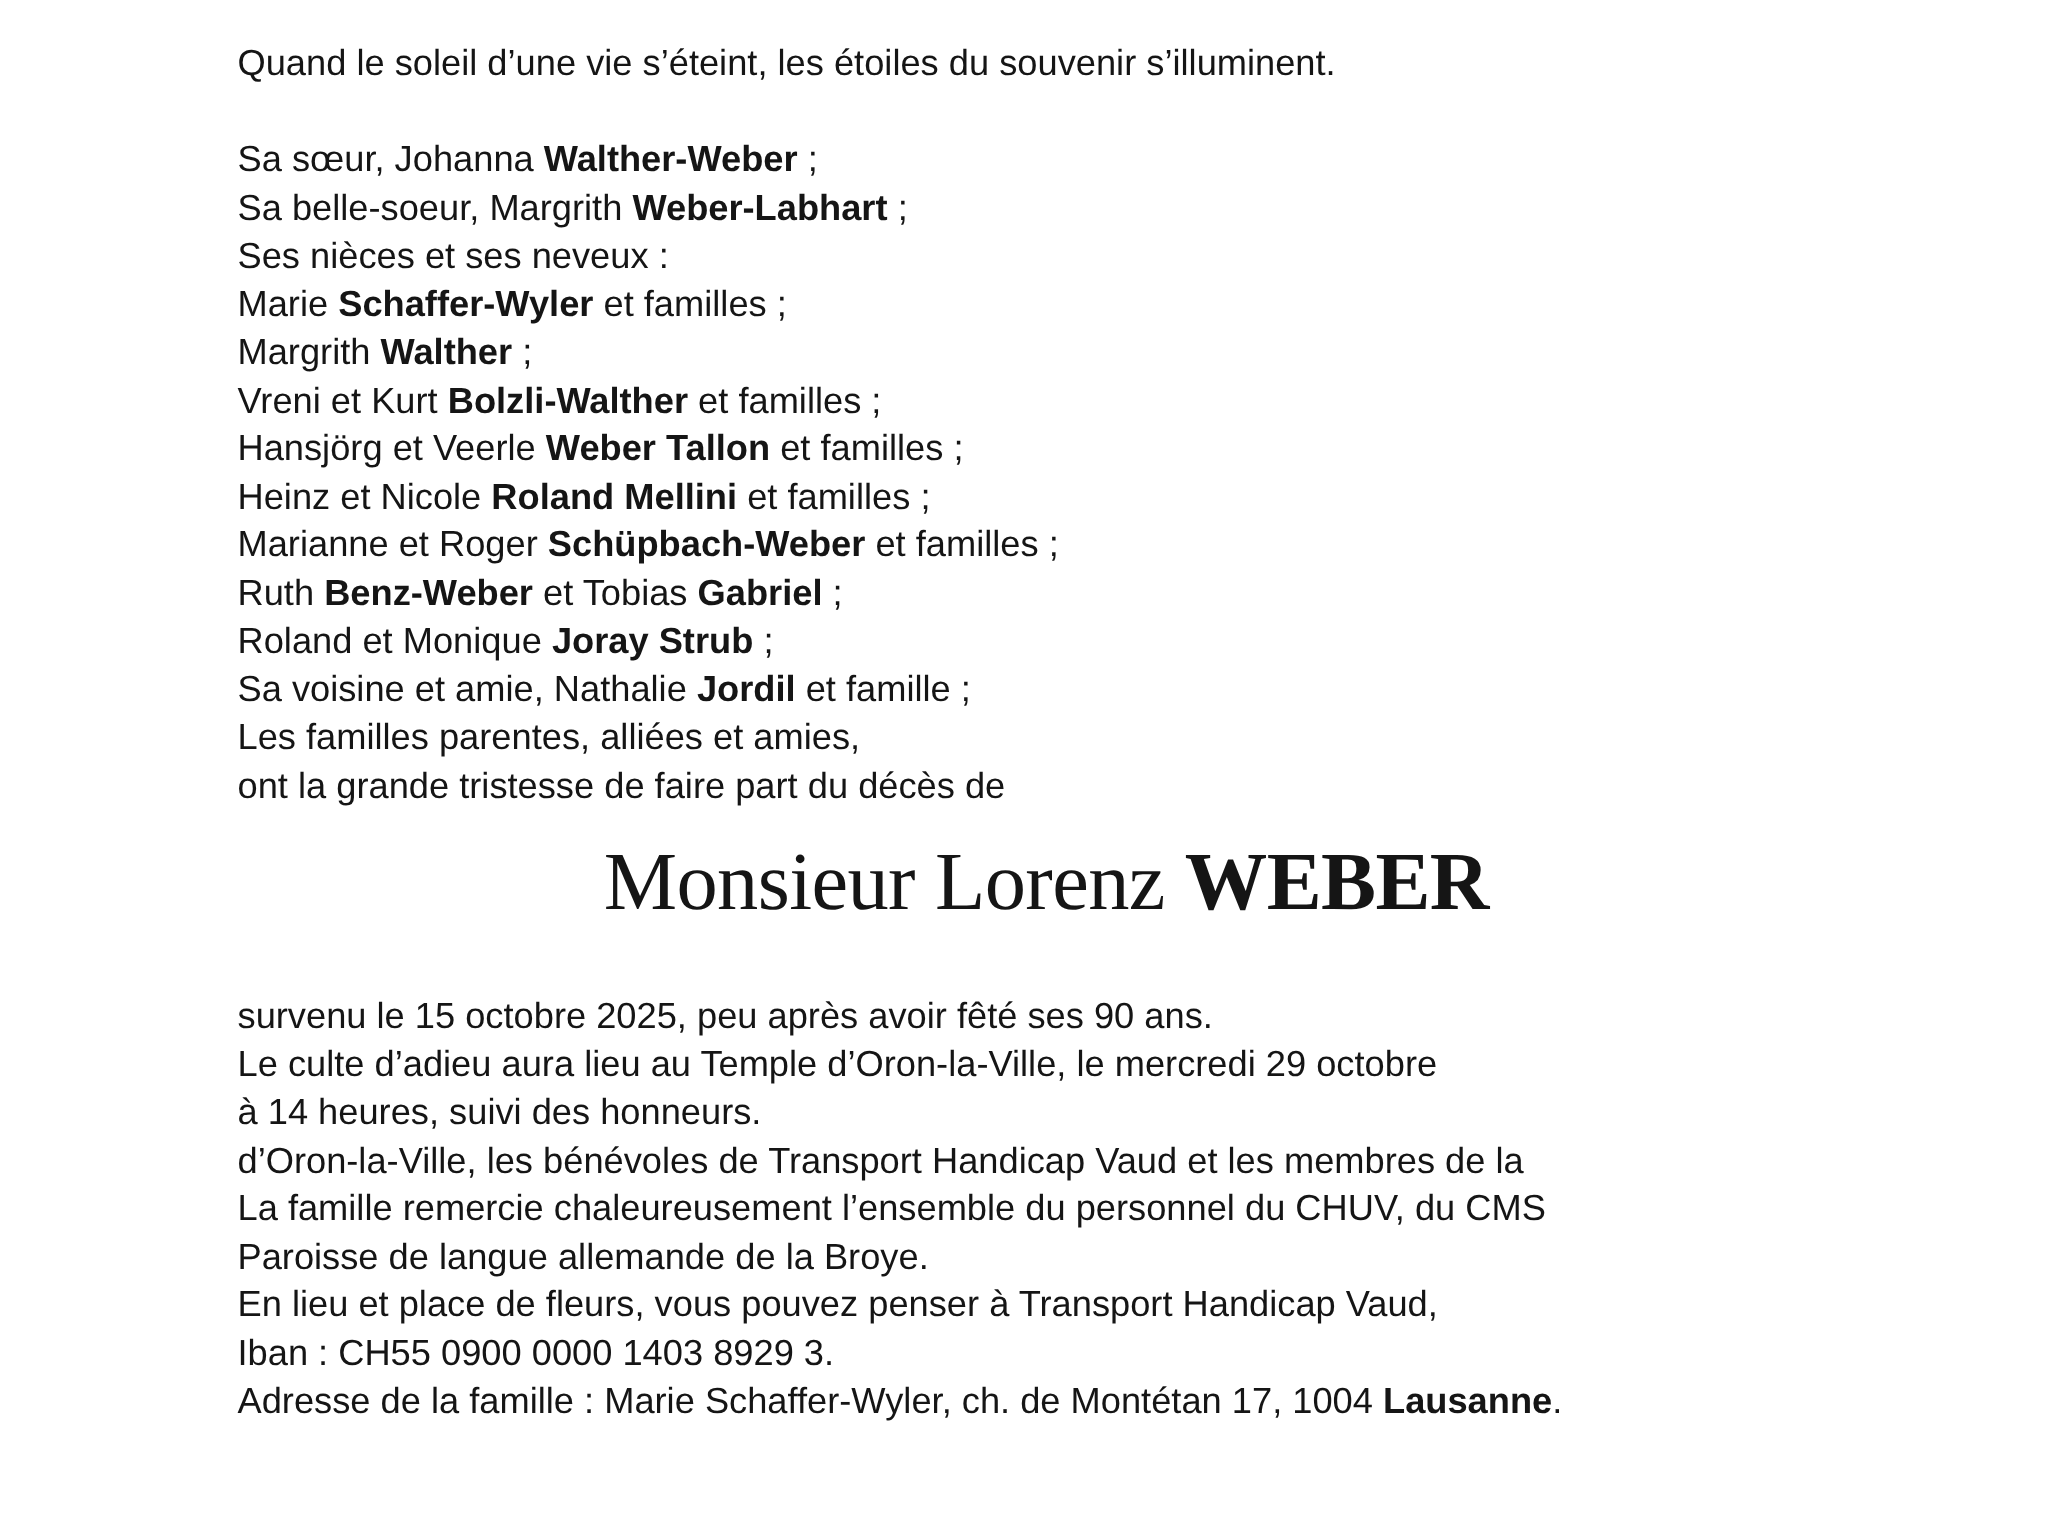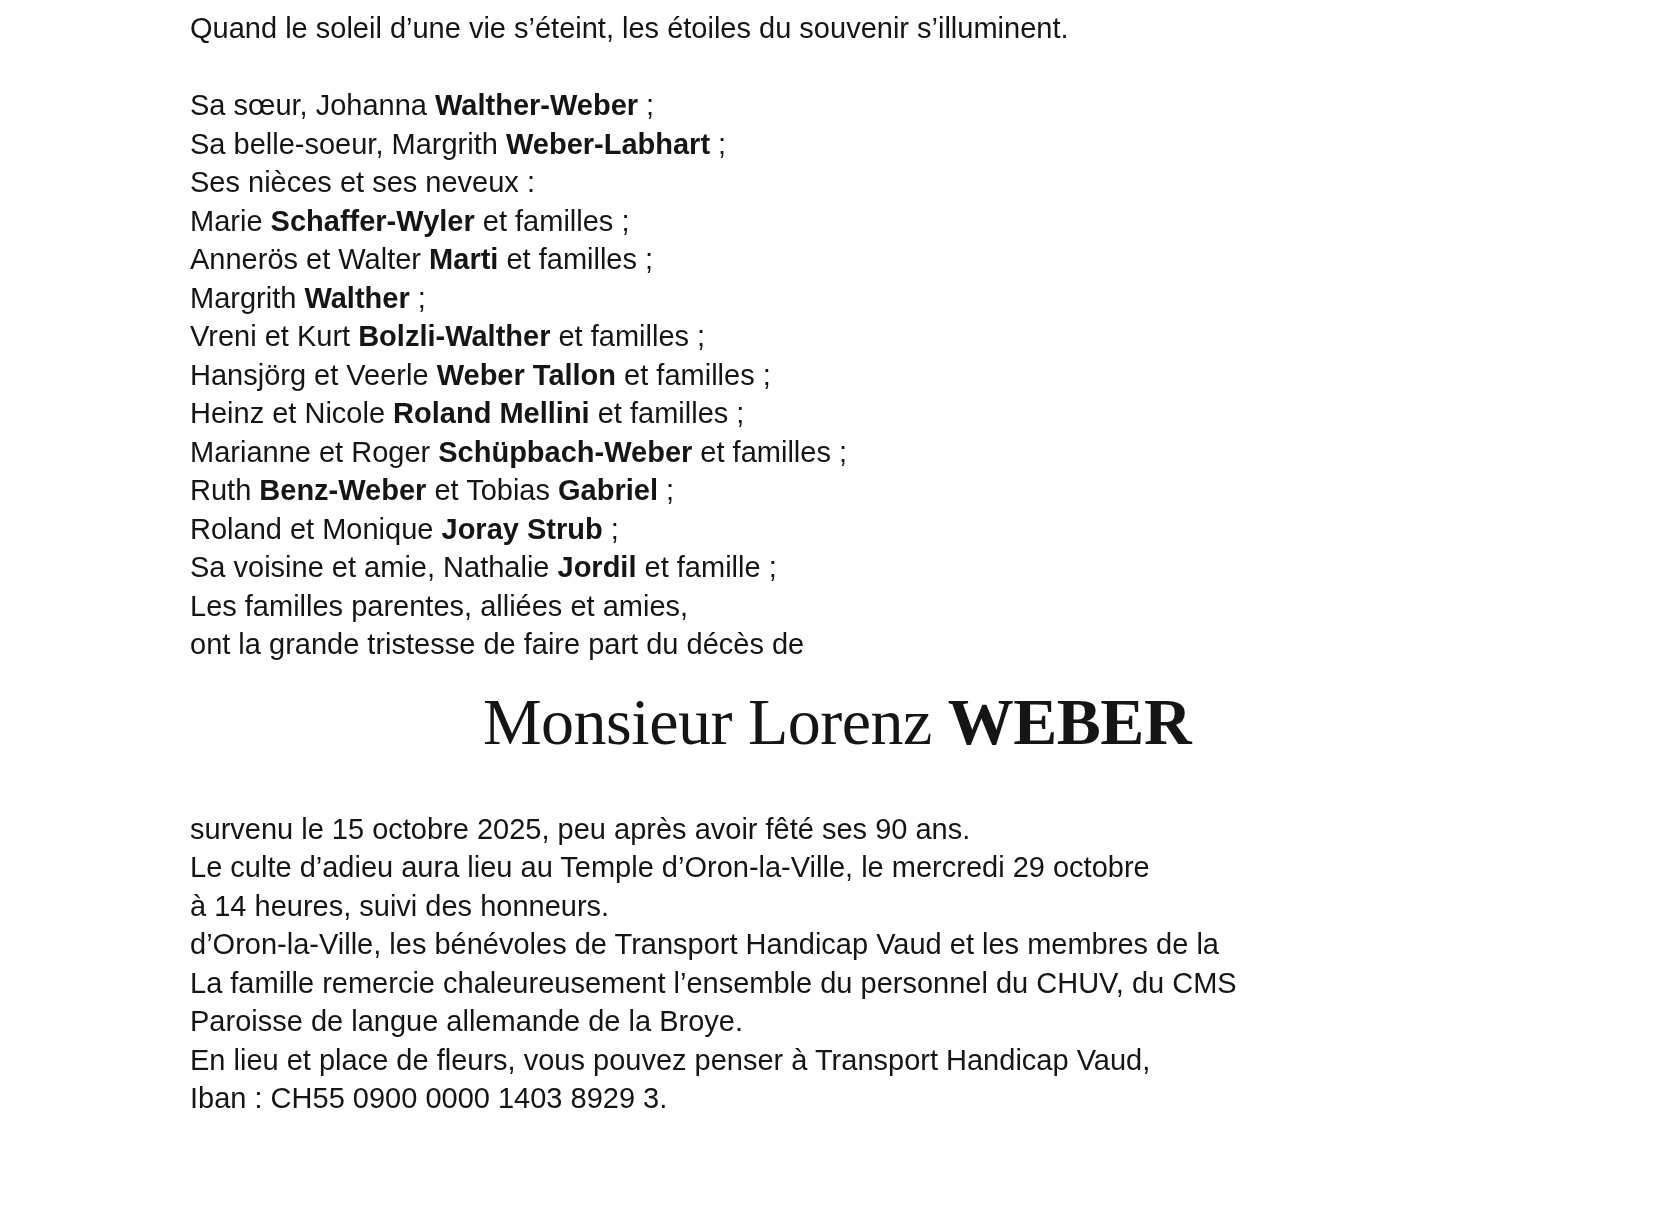--- a/index.html
+++ b/index.html
@@ -6,21 +6,21 @@
   .page {
     position: relative;
     width: 1654px;
     height: 1214px;
     box-sizing: border-box;
     background: #ffffff;
     color: #151515;
     font-family: "Liberation Sans", sans-serif;
     font-size: 29px;
     line-height: 38.5px;
-    padding: 9px 170px 0 190px;
+    padding: 32px 170px 0 190px;
     overflow: hidden;
   }
   .line { margin: 0; white-space: nowrap; }
   .b { font-weight: bold; text-align: right; }
   .blank-line { height: 38.5px; }
   .title {
     margin: 26px 0 0 0;
     height: 64px;
     line-height: 64px;
     text-align: center;
@@ -40,21 +40,20 @@
 
   <p class="line"><span>Quand le soleil d’une vie s’éteint, les étoiles du souvenir s’illuminent.</span></p>
 
   <div class="blank-line"></div>
 
   <section>
     <p class="line"><span>Sa sœur, Johanna </span><span class="b">Walther-Weber</span><span> ;</span></p>
     <p class="line"><span>Sa belle-soeur, Margrith </span><span class="b">Weber-Labhart</span><span> ;</span></p>
     <p class="line"><span>Ses nièces et ses neveux :</span></p>
     <p class="line"><span>Marie </span><span class="b">Schaffer-Wyler</span><span> et familles ;</span></p>
-    <p class="line"><span>Annerös et Walter </span><span class="b">Marti</span><span> et familles ;</span></p>
     <p class="line"><span>Margrith </span><span class="b">Walther</span><span> ;</span></p>
     <p class="line"><span>Vreni et Kurt </span><span class="b">Bolzli-Walther</span><span> et familles ;</span></p>
     <p class="line"><span>Hansjörg et Veerle </span><span class="b">Weber Tallon</span><span> et familles ;</span></p>
     <p class="line"><span>Heinz et Nicole </span><span class="b">Roland Mellini</span><span> et familles ;</span></p>
     <p class="line"><span>Marianne et Roger </span><span class="b">Schüpbach-Weber</span><span> et familles ;</span></p>
     <p class="line"><span>Ruth </span><span class="b">Benz-Weber</span><span> et Tobias </span><span class="b">Gabriel</span><span> ;</span></p>
     <p class="line"><span>Roland et Monique </span><span class="b">Joray Strub</span><span> ;</span></p>
     <p class="line"><span>Sa voisine et amie, Nathalie </span><span class="b">Jordil</span><span> et famille ;</span></p>
     <p class="line"><span>Les familles parentes, alliées et amies,</span></p>
     <p class="line"><span>ont la grande tristesse de faire part du décès de</span></p>
@@ -64,15 +63,16 @@
 
   <section class="details">
     <p class="line"><span>survenu le 15 octobre 2025, peu après avoir fêté ses 90 ans.</span></p>
     <p class="line"><span>Le culte d’adieu aura lieu au Temple d’Oron-la-Ville, le mercredi 29 octobre</span></p>
     <p class="line"><span>à 14 heures, suivi des honneurs.</span></p>
     <p class="line"><span>d’Oron-la-Ville, les bénévoles de Transport Handicap Vaud et les membres de la</span></p>
     <p class="line"><span>La famille remercie chaleureusement l’ensemble du personnel du CHUV, du CMS</span></p>
     <p class="line"><span>Paroisse de langue allemande de la Broye.</span></p>
     <p class="line"><span>En lieu et place de fleurs, vous pouvez penser à Transport Handicap Vaud,</span></p>
     <p class="line"><span>Iban : CH55 0900 0000 1403 8929 3.</span></p>
+    <p class="line"><span>Adresse de la famille : Marie Schaffer-Wyler, ch. de Montétan 17, 1004 </span><span class="b">Lausanne</span><span>.</span></p>
   </section>
 
 </main>
 
 </body></html>

